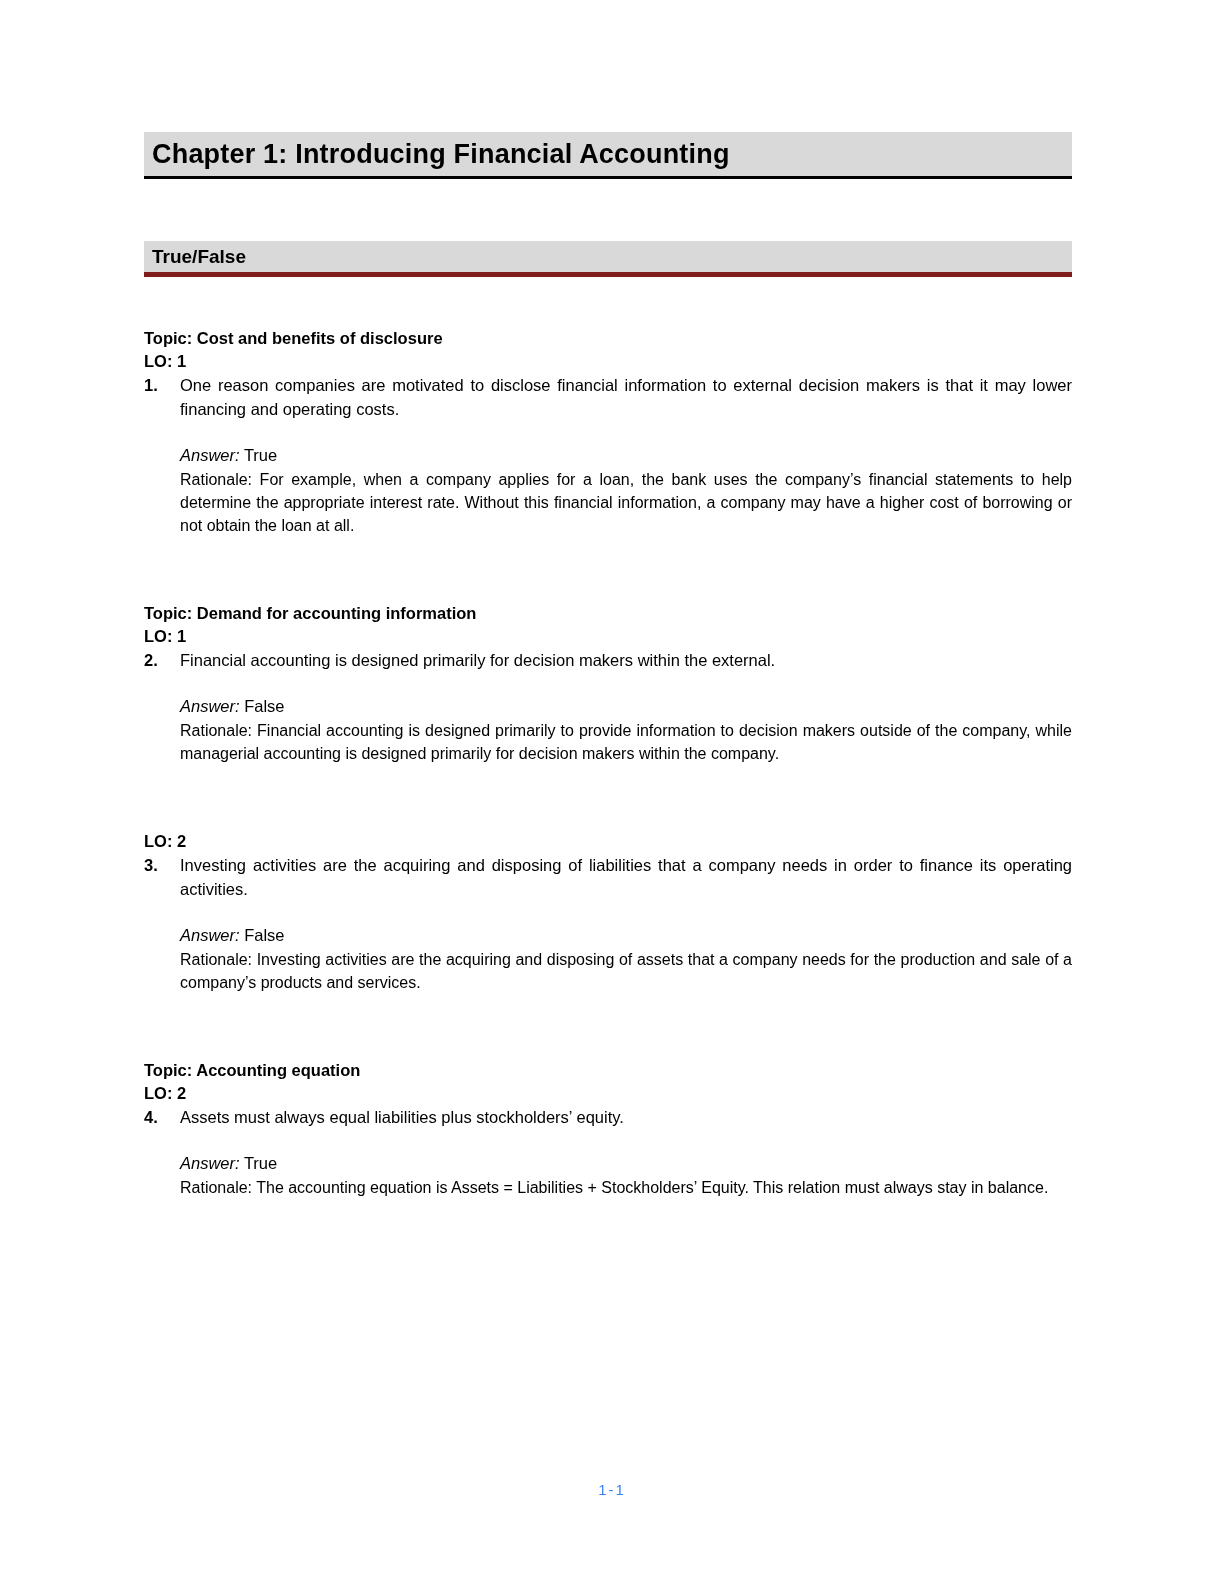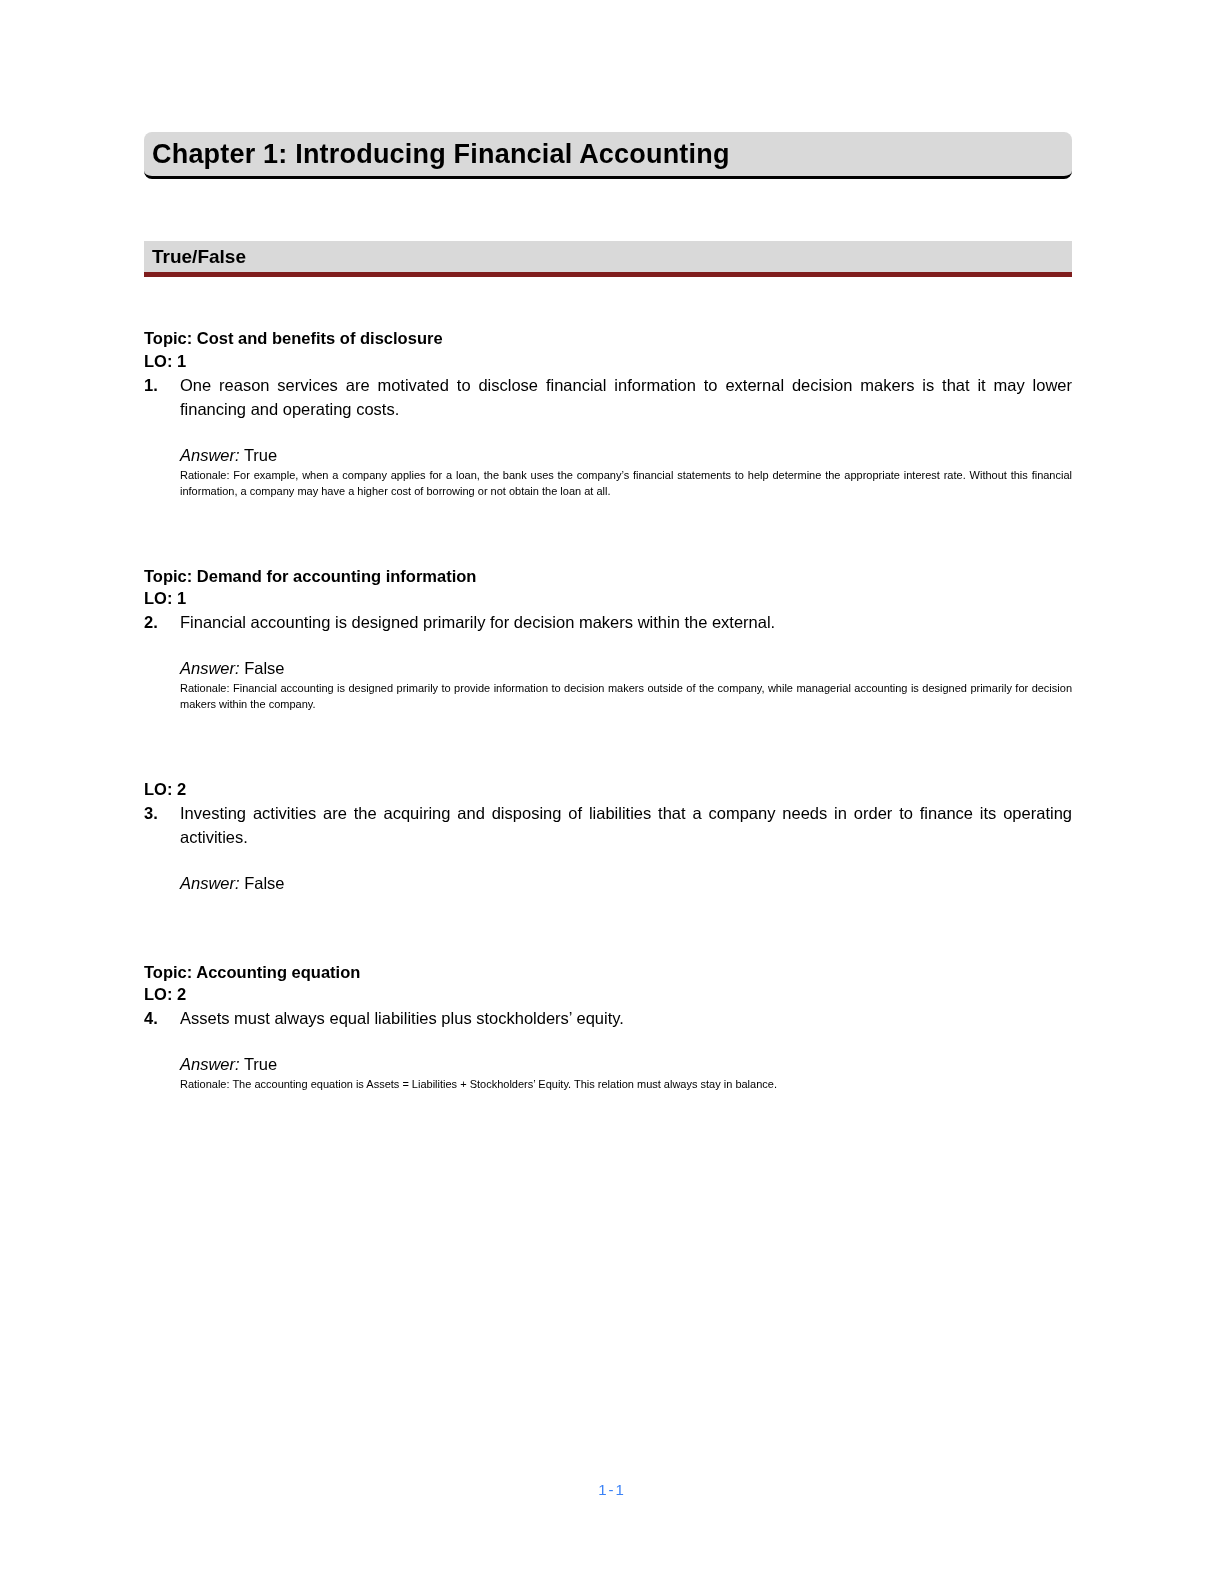--- a/index.html
+++ b/index.html
@@ -18,21 +18,20 @@
     margin: 0 auto;
     background: #ffffff;
     box-sizing: border-box;
     padding: 132px 152px 0 144px;
   }
   .banner {
     background: #d9d9d9;
     border-bottom: 3px solid #000000;
     padding: 6px 0 6px 8px;
     box-sizing: border-box;
-    border-radius: 8px;
   }
   .banner-chapter {
     font-size: 27px;
     font-weight: bold;
     letter-spacing: 0.2px;
     line-height: 1.2;
   }
   .banner-section {
     margin-top: 62px;
     background: #d9d9d9;
@@ -83,21 +82,21 @@
     margin-left: 36px;
   }
   .answer-line {
     font-size: 16.5px;
     line-height: 1.45;
   }
   .answer-label {
     font-style: italic;
   }
   .rationale {
-    font-size: 11px;
+    font-size: 16px;
     line-height: 1.45;
     text-align: justify;
   }
   .footer {
     position: absolute;
     left: 0;
     right: 0;
     bottom: 86px;
     text-align: center;
     font-size: 15px;
@@ -116,21 +115,21 @@
 
   <div class="banner-section">
     <div class="banner-section-text">True/False</div>
   </div>
 
   <div class="block first">
     <div class="topic">Topic: Cost and benefits of disclosure</div>
     <div class="lo">LO: 1</div>
     <div class="qrow">
       <div class="qnum">1.</div>
-      <div class="qtext">One reason services are motivated to disclose financial information to external decision makers is that it may lower financing and operating costs.</div>
+      <div class="qtext">One reason companies are motivated to disclose financial information to external decision makers is that it may lower financing and operating costs.</div>
     </div>
     <div class="answer-wrap">
       <div class="answer-line">
         <span class="answer-label">Answer:</span>
         <span>True</span>
       </div>
       <div class="rationale">Rationale: For example, when a company applies for a loan, the bank uses the company’s financial statements to help determine the appropriate interest rate. Without this financial information, a company may have a higher cost of borrowing or not obtain the loan at all.</div>
     </div>
   </div>
 
@@ -154,20 +153,21 @@
     <div class="lo">LO: 2</div>
     <div class="qrow">
       <div class="qnum">3.</div>
       <div class="qtext">Investing activities are the acquiring and disposing of liabilities that a company needs in order to finance its operating activities.</div>
     </div>
     <div class="answer-wrap">
       <div class="answer-line">
         <span class="answer-label">Answer:</span>
         <span>False</span>
       </div>
+      <div class="rationale">Rationale: Investing activities are the acquiring and disposing of assets that a company needs for the production and sale of a company’s products and services.</div>
     </div>
   </div>
 
   <div class="block">
     <div class="topic">Topic: Accounting equation</div>
     <div class="lo">LO: 2</div>
     <div class="qrow">
       <div class="qnum">4.</div>
       <div class="qtext">Assets must always equal liabilities plus stockholders’ equity.</div>
     </div>

